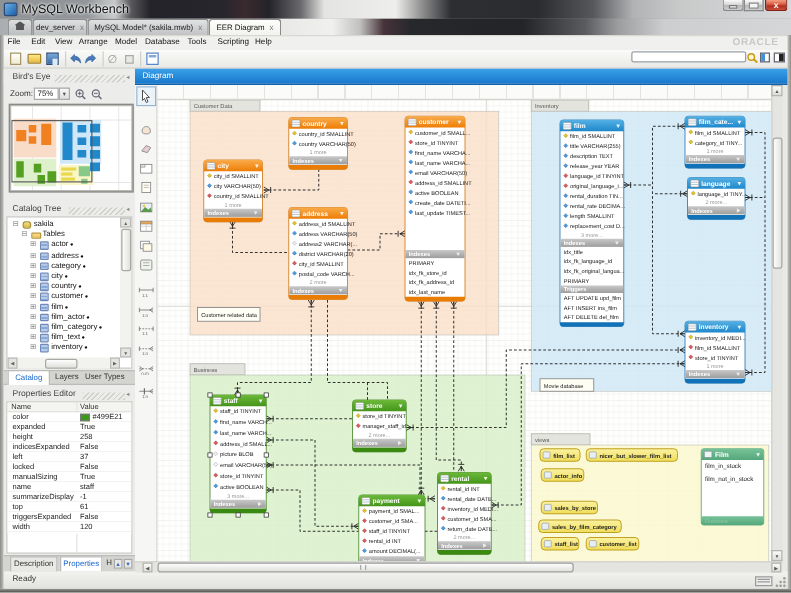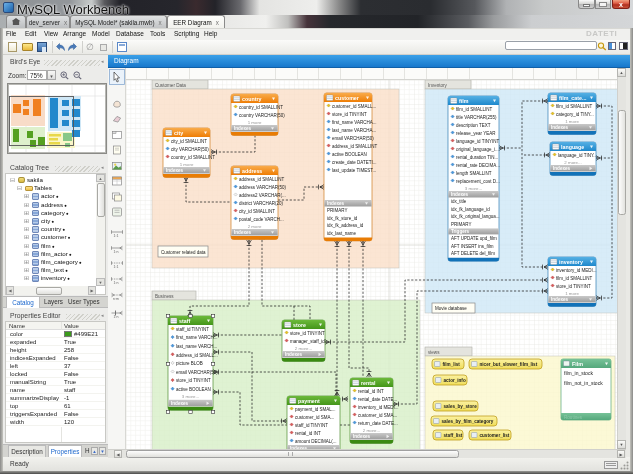--- a/index.html
+++ b/index.html
@@ -4,42 +4,42 @@
 body{width:633px;height:474px;overflow:hidden;font-family:"Liberation Sans",sans-serif;background:#9a9a96}
 #win{position:absolute;left:0;top:0;width:633px;height:474px;overflow:hidden}
 .abs{position:absolute}
 </style></head><body>
 <div id="win">
 <div class="abs" style="left:0;top:0;width:633px;height:15px;background:
 linear-gradient(90deg,#8f9396 0%,#92969a 11%,#babebe 13.5%,#c6caca 14.5%,#5a5a5e 16.5%,#232329 19%,#26262c 28%,#3a2a2e 31%,#232329 34%,#6a6a6e 38%,#e4e4e2 41%,#eeeeec 50%,#8a8a8a 53.5%,#2c2e32 57%,#2a2c30 68%,#56585c 75%,#b0b2b4 80%,#c8caca 86%,#d6d8da 100%);"></div>
 <div class="abs" style="left:0;top:15px;width:633px;height:13px;background:
 linear-gradient(90deg,#aaaeb0 0%,#b2b6b8 8%,#d0d2d2 20%,#e8e8e6 35%,#f0f0ee 42%,#c0c0be 45.5%,#46333a 48.5%,#26282c 52%,#222428 66%,#5a5c60 74%,#9a9c9e 78%,#ccced0 84%,#d4d6d8 100%);"></div>
 <div class="abs" style="left:3px;top:2px;width:11px;height:11px;background:linear-gradient(135deg,#6ab0e8,#1a5fa8);border:1px solid #2a4a7a;border-radius:2px"></div>
-<div class="abs" style="left:17px;top:2px;font-size:13px;color:#111;text-shadow:0 0 2px #fff,0 0 3px #fff">MySQL Workbench</div>
+<div class="abs" style="left:17px;top:2px;font-size:10px;color:#111;text-shadow:0 0 2px #fff,0 0 3px #fff">MySQL Workbench</div>
 <div class="abs" style="left:578px;top:0;width:17px;height:9px;background:linear-gradient(#fafafa,#d8d8d6 45%,#b8b8b8 55%,#cccccc);border:1px solid #888;border-top:none;border-radius:0 0 3px 3px"></div>
 <div class="abs" style="left:583px;top:4px;width:7px;height:2.5px;background:#f8f8f8;border:0.5px solid #777"></div>
 <div class="abs" style="left:595px;top:0;width:16px;height:9px;background:linear-gradient(#fafafa,#d8d8d6 45%,#b8b8b8 55%,#cccccc);border:1px solid #888;border-top:none"></div>
 <div class="abs" style="left:599px;top:2px;width:8px;height:5px;border:1px solid #888;background:#f4f4f4"></div>
 <div class="abs" style="left:612px;top:0;width:18px;height:9px;background:linear-gradient(#f0a080,#e06048 40%,#b03020 60%,#c85038);border:1px solid #802018;border-top:none;border-radius:0 0 3px 3px"></div>
 <div class="abs" style="left:612px;top:0;width:18px;height:9px;color:#fff;font-size:7px;font-weight:bold;line-height:9px;text-align:center">x</div>
 <div class="abs" style="left:6px;top:15px;width:20px;height:13px;background:linear-gradient(rgba(225,227,228,.92),rgba(190,192,194,.88));border:1px solid #8a8a8a;border-bottom:none;color:#222;border-radius:3px 3px 0 0;font-size:6.3px;line-height:13px;text-align:center"><span style="display:inline-block;width:9px;height:7px;background:#555;clip-path:polygon(50% 0,100% 45%,85% 45%,85% 100%,15% 100%,15% 45%,0 45%)"></span></div>
 <div class="abs" style="left:26px;top:15px;width:44px;height:13px;background:linear-gradient(rgba(225,227,228,.92),rgba(190,192,194,.88));border:1px solid #8a8a8a;border-bottom:none;color:#222;border-radius:3px 3px 0 0;font-size:6.3px;line-height:13px;text-align:center"><span>dev_server</span><span style="color:#777;margin-left:4px">x</span></div>
 <div class="abs" style="left:70px;top:15px;width:97px;height:13px;background:linear-gradient(rgba(225,227,228,.92),rgba(190,192,194,.88));border:1px solid #8a8a8a;border-bottom:none;color:#222;border-radius:3px 3px 0 0;font-size:6.3px;line-height:13px;text-align:center"><span>MySQL Model* (sakila.mwb)</span><span style="color:#777;margin-left:4px">x</span></div>
 <div class="abs" style="left:167px;top:15px;width:58px;height:13px;background:linear-gradient(#fdfdfb,#f2f2ee);border:1px solid #8a8a8a;border-bottom:none;color:#111;border-radius:3px 3px 0 0;font-size:6.3px;line-height:13px;text-align:center"><span>EER Diagram</span><span style="color:#777;margin-left:4px">x</span></div>
 <div class="abs" style="left:0;top:28px;width:633px;height:12px;background:#f0f0ee;border-top:1px solid #d8d8d4"></div>
 <div class="abs" style="left:6px;top:30px;font-size:6.5px;color:#111">File</div>
 <div class="abs" style="left:25px;top:30px;font-size:6.5px;color:#111">Edit</div>
 <div class="abs" style="left:44px;top:30px;font-size:6.5px;color:#111">View</div>
 <div class="abs" style="left:63px;top:30px;font-size:6.5px;color:#111">Arrange</div>
 <div class="abs" style="left:92px;top:30px;font-size:6.5px;color:#111">Model</div>
 <div class="abs" style="left:116px;top:30px;font-size:6.5px;color:#111">Database</div>
 <div class="abs" style="left:150px;top:30px;font-size:6.5px;color:#111">Tools</div>
 <div class="abs" style="left:174px;top:30px;font-size:6.5px;color:#111">Scripting</div>
 <div class="abs" style="left:204px;top:30px;font-size:6.5px;color:#111">Help</div>
-<div class="abs" style="left:586px;top:29px;font-size:8px;color:#c8c8c6;font-weight:bold;letter-spacing:0.5px">DATETI</div>
+<div class="abs" style="left:586px;top:29px;font-size:8px;color:#c8c8c6;font-weight:bold;letter-spacing:0.5px">ORACLE</div>
 <div class="abs" style="left:0;top:40px;width:633px;height:15px;background:linear-gradient(#fbfbf9,#e9e9e5);border-bottom:1px solid #cfcfcb"></div>
 <div class="abs" style="left:8px;top:42px;width:9px;height:10px;background:linear-gradient(#fff,#f0ead0);border:1px solid #a89868"></div>
 <div class="abs" style="left:22px;top:43px;width:11px;height:8px;background:linear-gradient(#fde88a,#e8b93c);border:1px solid #a8842a;border-radius:1px"></div>
 <div class="abs" style="left:37px;top:42px;width:10px;height:10px;background:linear-gradient(#7aa8d8,#3a6aa8);border:1px solid #2a4a78"></div>
 <div class="abs" style="left:42px;top:47px;width:4px;height:5px;background:#dce8f4"></div>
 <div class="abs" style="left:52px;top:41px;width:1px;height:12px;background:#d0d0cc"></div>
 <svg class="abs" style="left:54px;top:42px" width="12" height="10" viewBox="0 0 12 10">
       <path d="M2.5,4.5 L5.5,1.5 L5.5,3 C9,3 10.5,5.5 10.5,8.5 C9.3,6.3 7.8,5.8 5.5,5.8 L5.5,7.5 Z" fill="#4a7ab8" stroke="#2a5a98" stroke-width="0.5"></path>
     </svg>
 <svg class="abs" style="left:67px;top:42px" width="12" height="10" viewBox="0 0 12 10">

